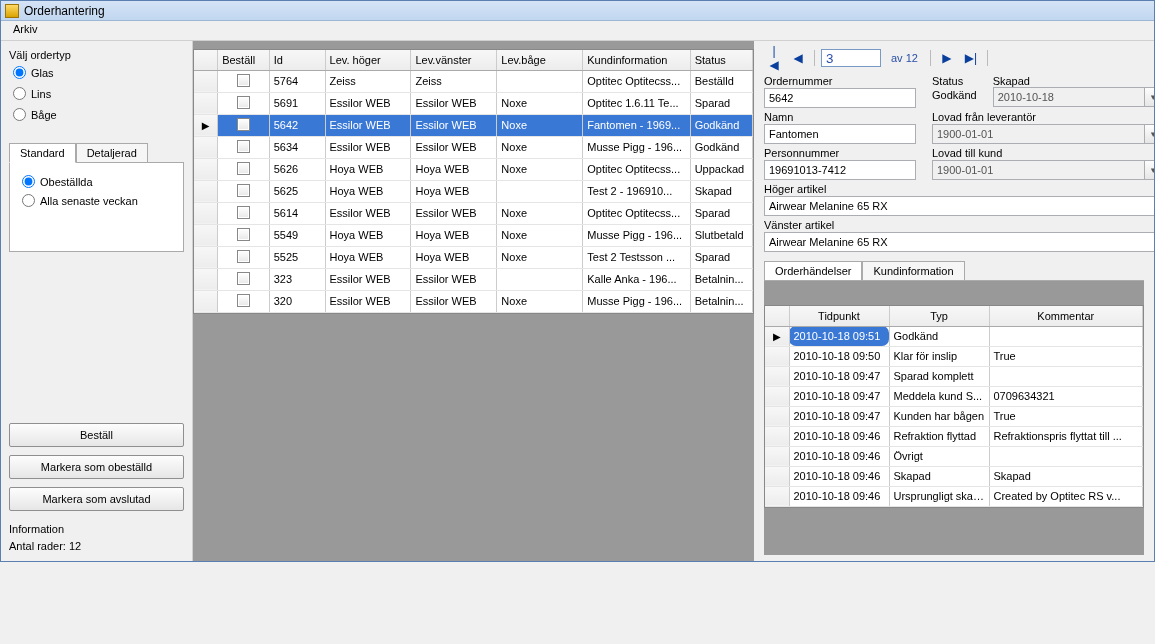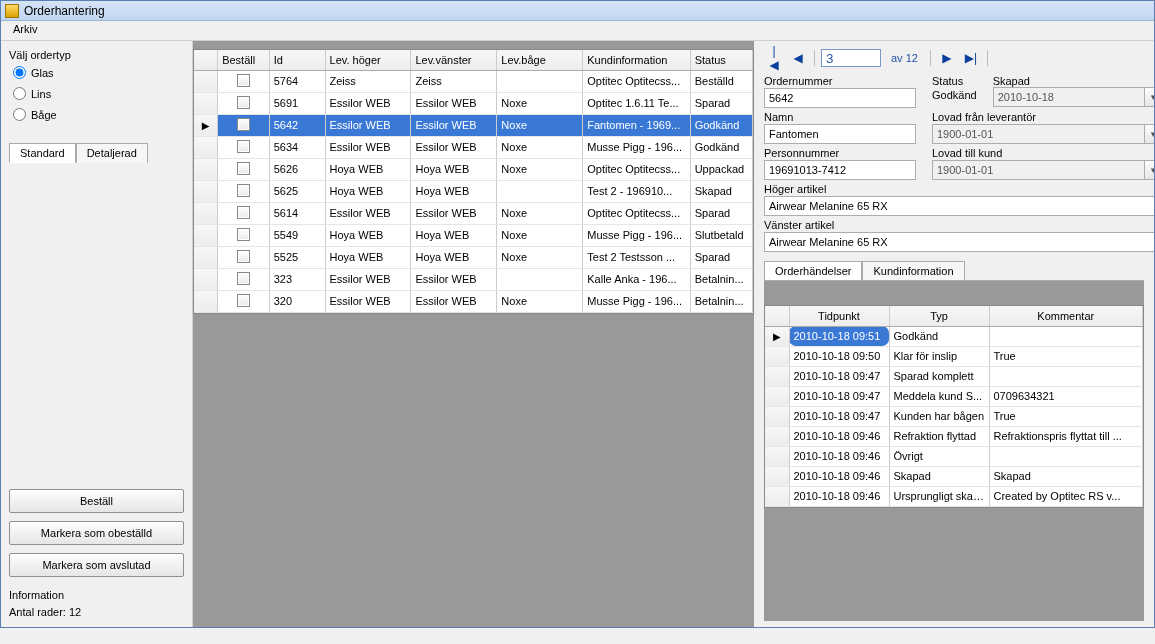--- a/index.html
+++ b/index.html
@@ -6,21 +6,21 @@
   body {
     margin: 0;
     font-family: "Segoe UI", Tahoma, sans-serif;
     font-size: 11px;
     background: #f0f0f0;
     color: #000;
     user-select: none;
   }
   .window {
     width: 1155px;
-    height: 628px;
+    height: 562px;
     background: #ec4899;
     border: 1px solid #5a7fb0;
     display: flex;
     flex-direction: column;
   }
   .titlebar {
     height: 20px;
     background: linear-gradient(#d5e3f6, #c1d7f0);
     display: flex;
     align-items: center;
@@ -270,20 +270,30 @@
         <span>Lins</span>
       </label>
       <label class="radio-row">
         <input type="radio" name="ot" style="">
         <span>Båge</span>
       </label>
 
       <div class="tabstrip">
         <div class="tab active">Standard</div>
         <div class="tab">Detaljerad</div>
+      </div>
+      <div class="tabbody">
+        <label class="radio-row">
+          <input type="radio" name="flt" checked="" style="">
+          <span>Obeställda</span>
+        </label>
+        <label class="radio-row">
+          <input type="radio" name="flt" style="">
+          <span>Alla senaste veckan</span>
+        </label>
       </div>
 
       <div class="spacer"></div>
 
       <button class="btn">Beställ</button>
       <button class="btn">Markera som obeställd</button>
       <button class="btn">Markera som avslutad</button>
 
       <div class="info lbl">Information</div>
       <div class="lbl">Antal rader: 12</div>

